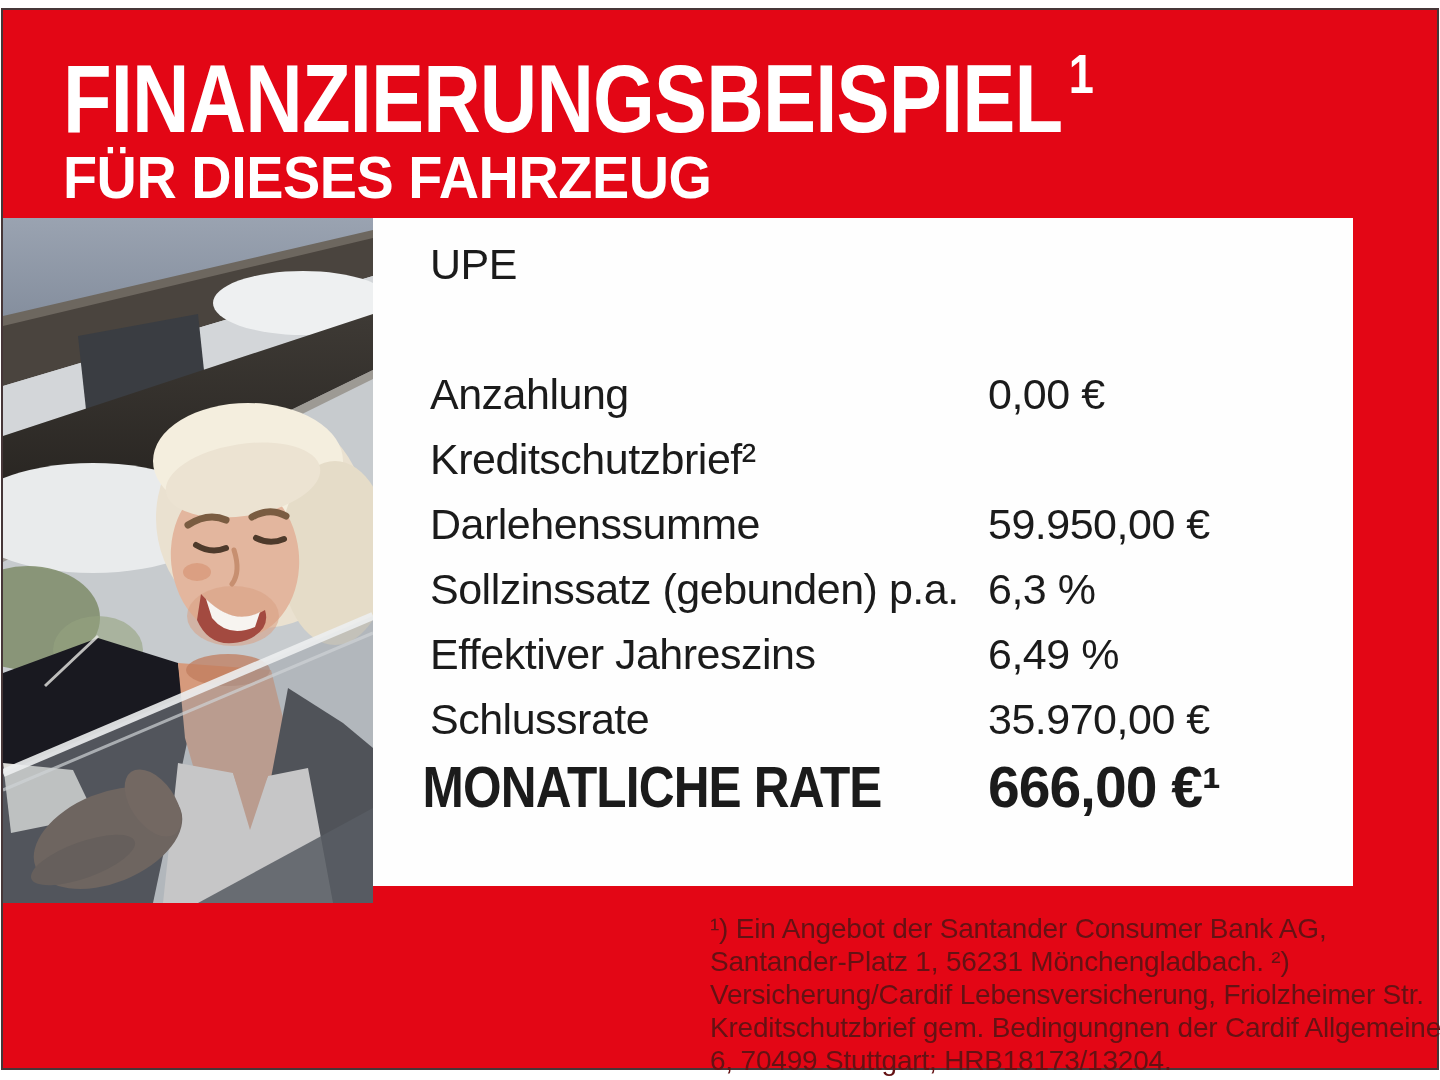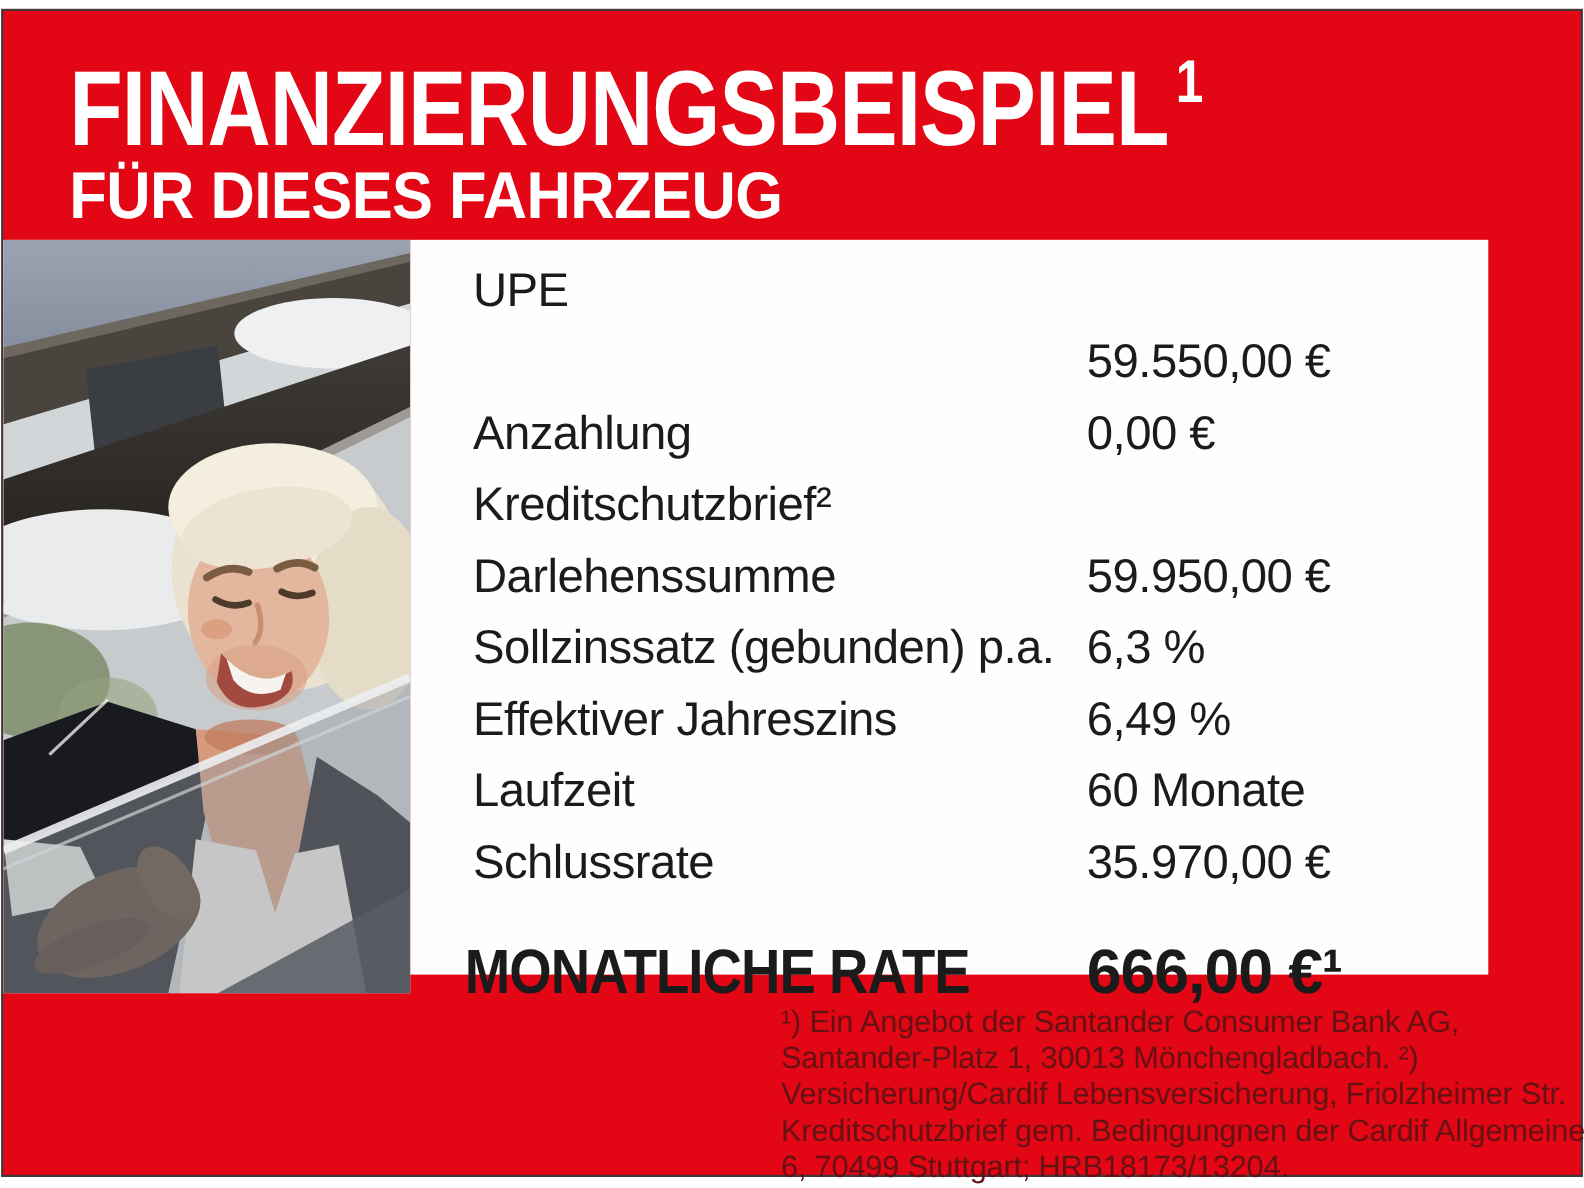--- a/index.html
+++ b/index.html
@@ -38,21 +38,21 @@
   .panel{
     position:absolute;left:370px;top:208px;width:980px;height:668px;
     background:#fefefe;padding-top:14px;box-sizing:border-box;
   }
   .row{
     position:relative;height:65px;display:flex;align-items:center;
     color:var(--table-text,#1b1b1b);font-size:43px;letter-spacing:-0.5px;
   }
   .row .lbl{padding-left:57px;white-space:nowrap;}
   .row .val{position:absolute;left:615px;white-space:nowrap;}
-  .row.monthly{height:70px;font-weight:bold;font-size:57px;letter-spacing:-1px;margin-top:32px;}
+  .row.monthly{height:70px;font-weight:bold;font-size:57px;letter-spacing:-1px;}
   .row.monthly .lbl{transform:scaleX(0.87);transform-origin:left center;}
   .row.monthly .val{font-size:57px;}
   
   .fineprint{
     position:absolute;left:707px;top:902px;width:670px;
     color:var(--fineprint-text,#641214);
     font-size:28px;line-height:33px;letter-spacing:-0.2px;
   }
   .fineprint .fp-line{white-space:nowrap;}
 </style>
@@ -134,21 +134,20 @@
       <line x1="0" y1="572" x2="370" y2="415" stroke="#cfd3d6" stroke-width="3" opacity="0.7"></line>
     </svg>
   </div>
 
   <div class="panel">
     <div class="row">
         <span class="lbl">UPE</span>
         <span class="val"></span>
       </div>
     <div class="row">
-        <span class="val">59.550,00 €</span>
       </div>
     <div class="row">
         <span class="lbl">Anzahlung</span>
         <span class="val">0,00 €</span>
       </div>
     <div class="row">
         <span class="lbl">Kreditschutzbrief²</span>
         <span class="val"></span>
       </div>
     <div class="row">
@@ -157,34 +156,30 @@
       </div>
     <div class="row">
         <span class="lbl">Sollzinssatz (gebunden) p.a.</span>
         <span class="val">6,3 %</span>
       </div>
     <div class="row">
         <span class="lbl">Effektiver Jahreszins</span>
         <span class="val">6,49 %</span>
       </div>
     <div class="row">
-        <span class="lbl">Laufzeit</span>
-        <span class="val">60 Monate</span>
-      </div>
-    <div class="row">
         <span class="lbl">Schlussrate</span>
         <span class="val">35.970,00 €</span>
       </div>
     <div class="row monthly">
         <span class="lbl">MONATLICHE RATE</span>
         <span class="val">666,00 €¹</span>
       </div>
   </div>
 
   <div class="fineprint">
     <div class="fp-line">¹) Ein Angebot der Santander Consumer Bank AG,</div>
-    <div class="fp-line">Santander-Platz 1, 30013 Mönchengladbach. ²)</div>
+    <div class="fp-line">Santander-Platz 1, 56231 Mönchengladbach. ²)</div>
     <div class="fp-line">Versicherung/Cardif Lebensversicherung, Friolzheimer Str.</div>
     <div class="fp-line">Kreditschutzbrief gem. Bedingungnen der Cardif Allgemeine</div>
     <div class="fp-line">6, 70499 Stuttgart; HRB18173/13204.</div>
   </div>
 
 </div>
 
 </body></html>

